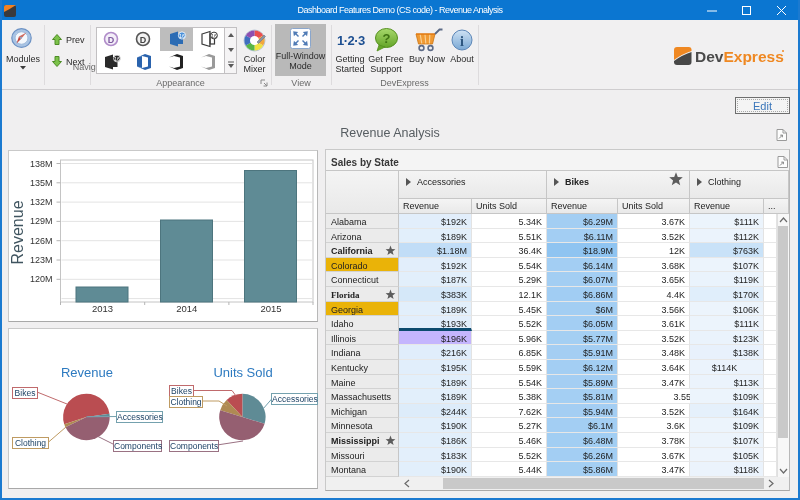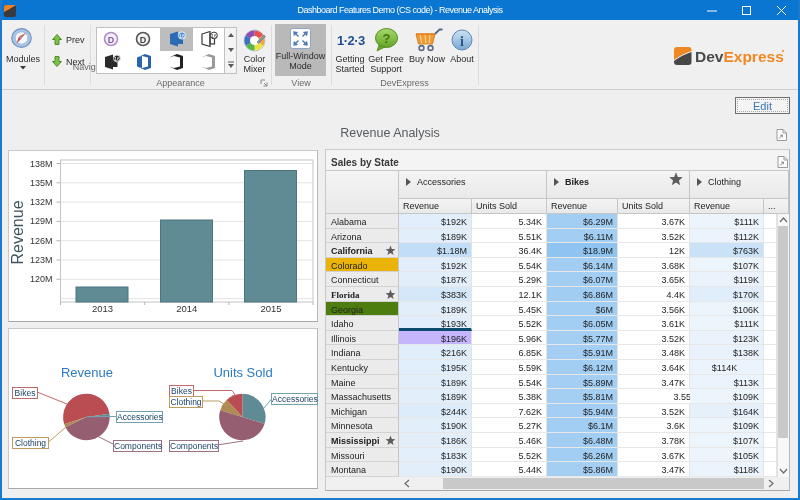--- a/index.html
+++ b/index.html
@@ -311,21 +311,21 @@
 <div class="abs" style="left:326px;top:287.0px;width:73px;height:14.6px;background:#ebebeb;border-right:1px solid #c6c6c6;border-bottom:1px solid #d2d2d2;font-size:9px;font-weight:bold;color:#222;padding:3px 0 0 5px;font-family:Liberation Serif, serif;">Florida</div>
 <svg class="abs" style="left:385px;top:289.0px" width="11" height="11" viewBox="0 0 11 11">
     <polygon points="5.5,0.6 4.2,4.0 0.6,4.2 3.4,6.5 2.4,10.0 5.5,8.0 8.6,10.0 7.6,6.5 10.4,4.2 6.8,4.0" fill="#5c5c5c"></polygon>
   </svg>
 <div class="abs" style="left:399px;top:287.0px;width:73px;height:14.6px;background:#d5e8f9;border-right:1px solid #e3e3e3;border-bottom:1px solid #e7e7e7;font-size:9px;color:#1e1e1e;text-align:right;padding:3px 4px 0 0;">$383K</div>
 <div class="abs" style="left:472px;top:287.0px;width:75px;height:14.6px;background:#fff;border-right:1px solid #e3e3e3;border-bottom:1px solid #e7e7e7;font-size:9px;color:#1e1e1e;text-align:right;padding:3px 4px 0 0;">12.1K</div>
 <div class="abs" style="left:547px;top:287.0px;width:71px;height:14.6px;background:#a1cdf3;border-right:1px solid #e3e3e3;border-bottom:1px solid #e7e7e7;font-size:9px;color:#1e1e1e;text-align:right;padding:3px 4px 0 0;">$6.86M</div>
 <div class="abs" style="left:618px;top:287.0px;width:72px;height:14.6px;background:#fff;border-right:1px solid #e3e3e3;border-bottom:1px solid #e7e7e7;font-size:9px;color:#1e1e1e;text-align:right;padding:3px 4px 0 0;">4.4K</div>
 <div class="abs" style="left:690px;top:287.0px;width:74px;height:14.6px;background:#e0eefb;border-right:1px solid #e3e3e3;border-bottom:1px solid #e7e7e7;font-size:9px;color:#1e1e1e;text-align:right;padding:3px 4px 0 0;">$170K</div>
 <div class="abs" style="left:764px;top:287.0px;width:13px;height:14.6px;background:#fff;border-right:1px solid #e3e3e3;border-bottom:1px solid #e7e7e7;font-size:9px;color:#1e1e1e;text-align:right;padding:3px 4px 0 0;"></div>
-<div class="abs" style="left:326px;top:301.6px;width:73px;height:14.6px;background:#4d7c0f;border-right:1px solid #c6c6c6;border-bottom:1px solid #d2d2d2;font-size:9px;font-weight:normal;color:#222;padding:3px 12px 0 5px;">Georgia</div>
+<div class="abs" style="left:326px;top:301.6px;width:73px;height:14.6px;background:#eab308;border-right:1px solid #c6c6c6;border-bottom:1px solid #d2d2d2;font-size:9px;font-weight:normal;color:#222;padding:3px 12px 0 5px;">Georgia</div>
 <div class="abs" style="left:399px;top:301.6px;width:73px;height:14.6px;background:#e2effb;border-right:1px solid #e3e3e3;border-bottom:1px solid #e7e7e7;font-size:9px;color:#1e1e1e;text-align:right;padding:3px 4px 0 0;">$189K</div>
 <div class="abs" style="left:472px;top:301.6px;width:75px;height:14.6px;background:#fff;border-right:1px solid #e3e3e3;border-bottom:1px solid #e7e7e7;font-size:9px;color:#1e1e1e;text-align:right;padding:3px 4px 0 0;">5.45K</div>
 <div class="abs" style="left:547px;top:301.6px;width:71px;height:14.6px;background:#a3cef3;border-right:1px solid #e3e3e3;border-bottom:1px solid #e7e7e7;font-size:9px;color:#1e1e1e;text-align:right;padding:3px 4px 0 0;">$6M</div>
 <div class="abs" style="left:618px;top:301.6px;width:72px;height:14.6px;background:#fff;border-right:1px solid #e3e3e3;border-bottom:1px solid #e7e7e7;font-size:9px;color:#1e1e1e;text-align:right;padding:3px 4px 0 0;">3.56K</div>
 <div class="abs" style="left:690px;top:301.6px;width:74px;height:14.6px;background:#ecf4fc;border-right:1px solid #e3e3e3;border-bottom:1px solid #e7e7e7;font-size:9px;color:#1e1e1e;text-align:right;padding:3px 4px 0 0;">$106K</div>
 <div class="abs" style="left:764px;top:301.6px;width:13px;height:14.6px;background:#fff;border-right:1px solid #e3e3e3;border-bottom:1px solid #e7e7e7;font-size:9px;color:#1e1e1e;text-align:right;padding:3px 4px 0 0;"></div>
 <div class="abs" style="left:326px;top:316.2px;width:73px;height:14.6px;background:#ebebeb;border-right:1px solid #c6c6c6;border-bottom:1px solid #d2d2d2;font-size:9px;font-weight:normal;color:#222;padding:3px 0 0 5px;">Idaho</div>
 <div class="abs" style="left:399px;top:316.2px;width:73px;height:14.6px;background:#e2eefb;border-right:1px solid #e3e3e3;border-bottom:3px solid #0c4a6e;font-size:9px;color:#1e1e1e;text-align:right;padding:3px 4px 0 0;">$193K</div>
 <div class="abs" style="left:472px;top:316.2px;width:75px;height:14.6px;background:#fff;border-right:1px solid #e3e3e3;border-bottom:1px solid #e7e7e7;font-size:9px;color:#1e1e1e;text-align:right;padding:3px 4px 0 0;">5.52K</div>
 <div class="abs" style="left:547px;top:316.2px;width:71px;height:14.6px;background:#a3cef3;border-right:1px solid #e3e3e3;border-bottom:1px solid #e7e7e7;font-size:9px;color:#1e1e1e;text-align:right;padding:3px 4px 0 0;">$6.05M</div>

